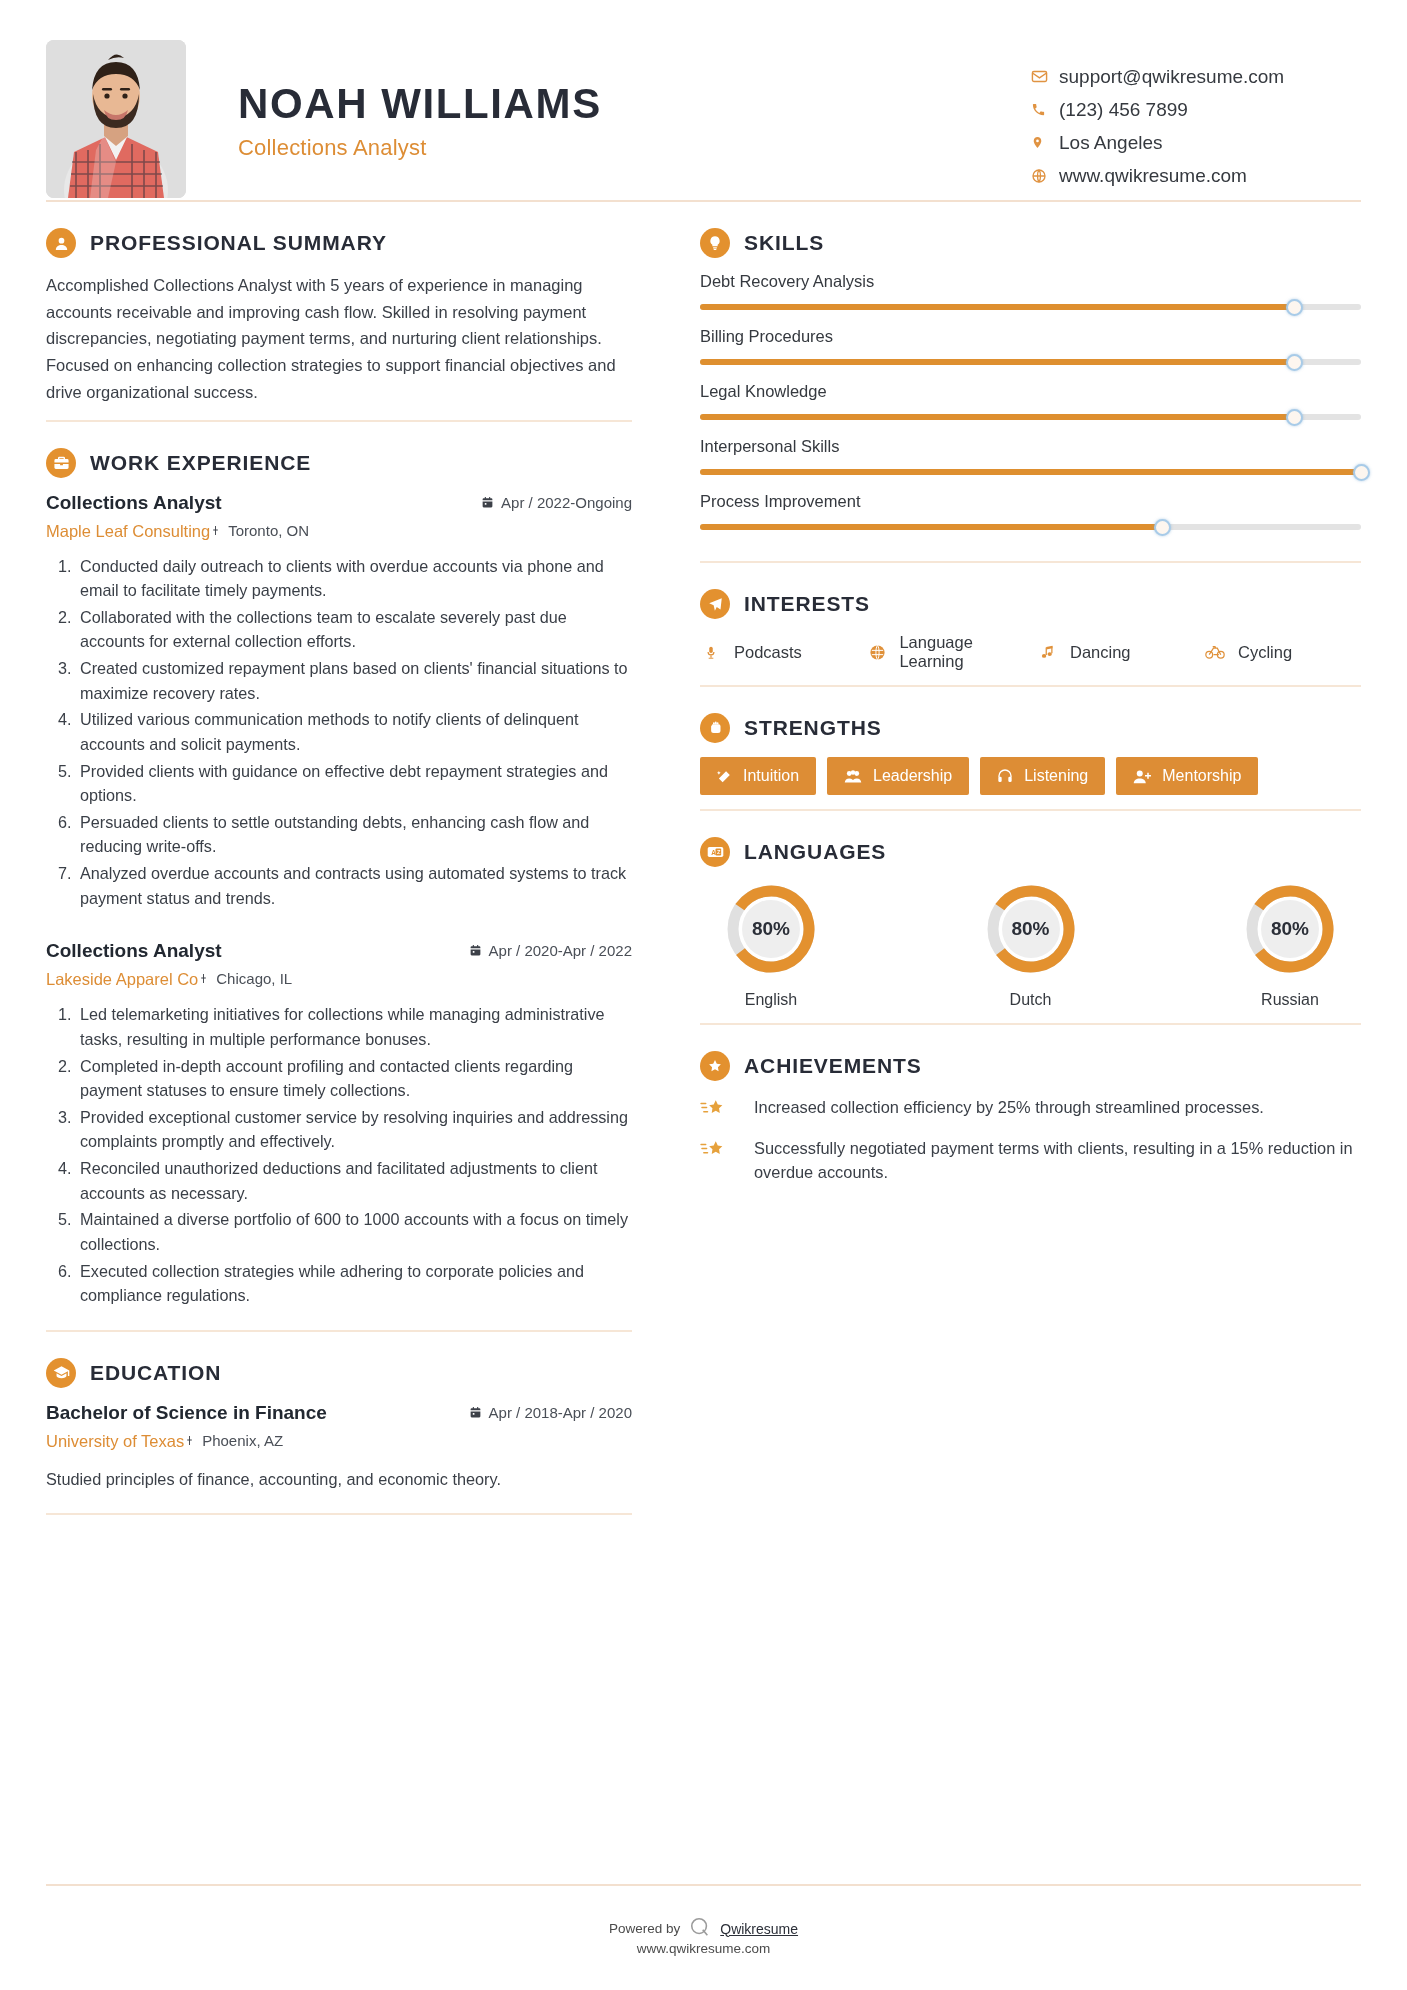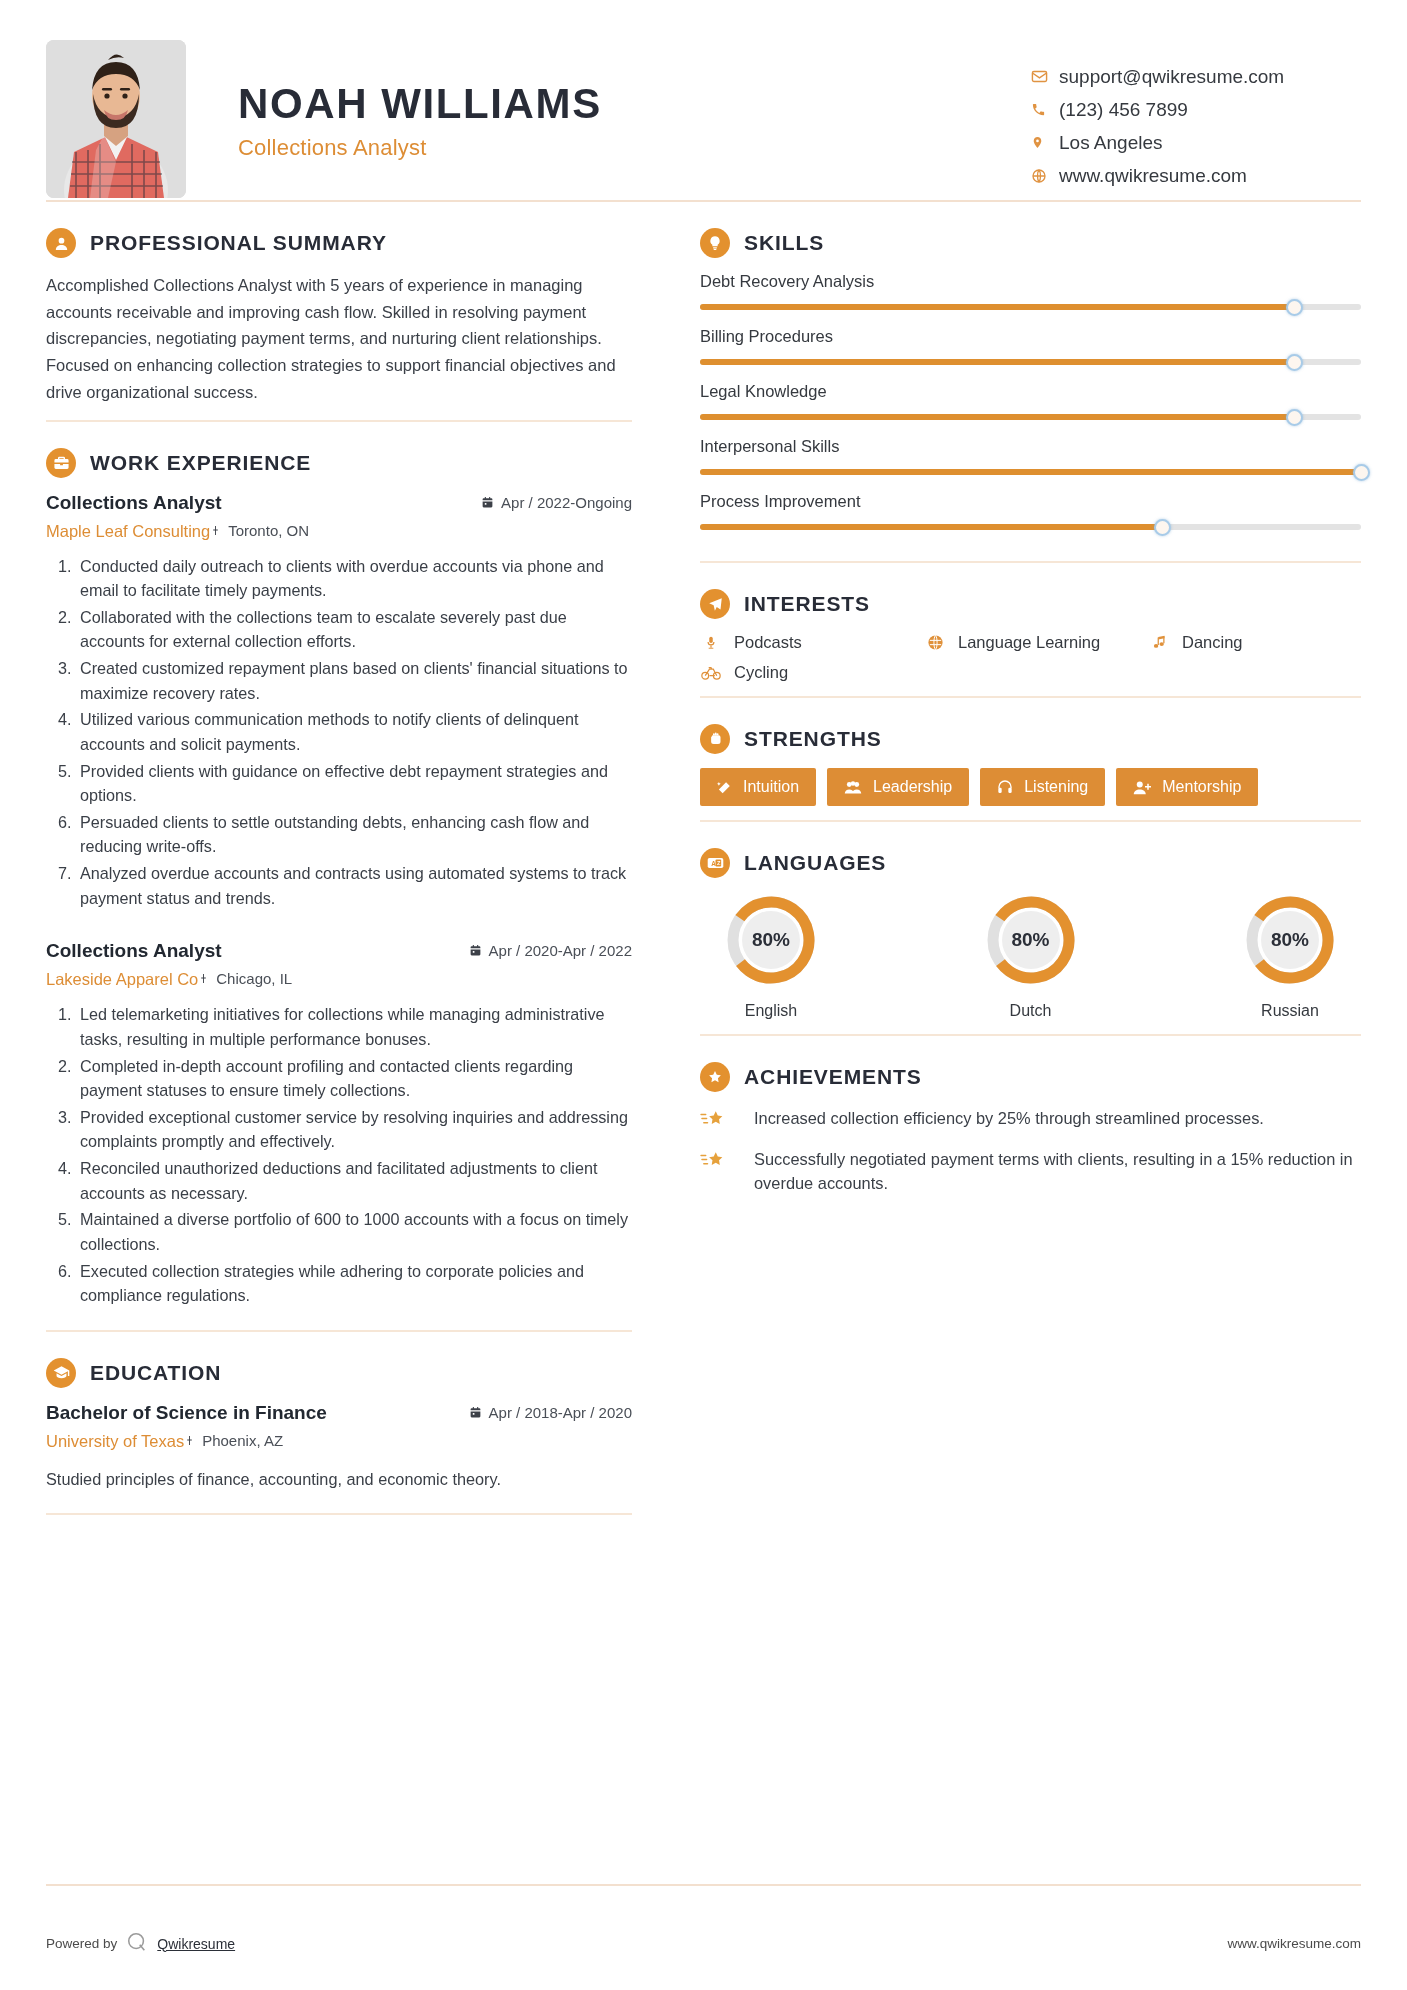--- a/index.html
+++ b/index.html
@@ -204,21 +204,21 @@
     margin-left: -8.5px;
     border-radius: 50%;
     background: #fdf6ef;
     border: 2px solid #a8cbe8;
     box-shadow: 0 0 3px rgba(120,170,210,.55);
   }
 
   
   .interests-grid {
     display: grid;
-    grid-template-columns: 1fr 1fr 1fr;
+    grid-template-columns: 1fr 1fr 1fr 1fr;
     row-gap: 18px;
     column-gap: 6px;
     margin-top: 4px;
     gap: 11px;
   }
   .interest {
     display: flex;
     align-items: center;
     gap: 12px;
     font-size: 16.5px;
@@ -296,20 +296,21 @@
   }
 
   
   .footer {
     position: absolute;
     left: 46px; right: 46px;
     bottom: 34px;
     display: flex;
     align-items: center;
     justify-content: space-between;
+    flex-direction: column;
   }
   .footer-left {
     display: flex;
     align-items: center;
     gap: 9px;
     font-size: 13.5px;
     color: #4b4b4b;
   }
   .footer-brand {
     text-decoration: underline;

